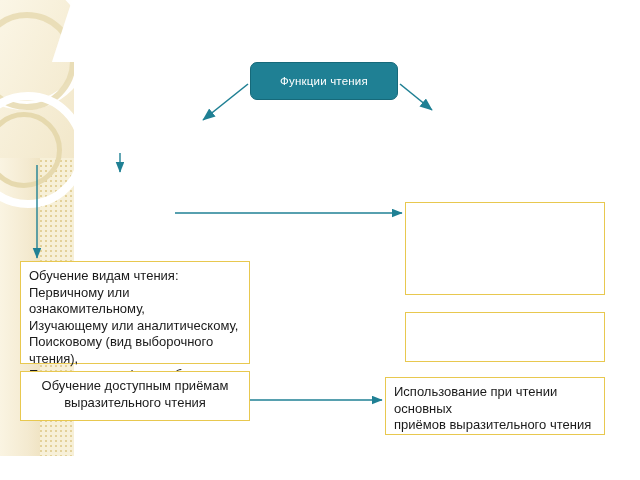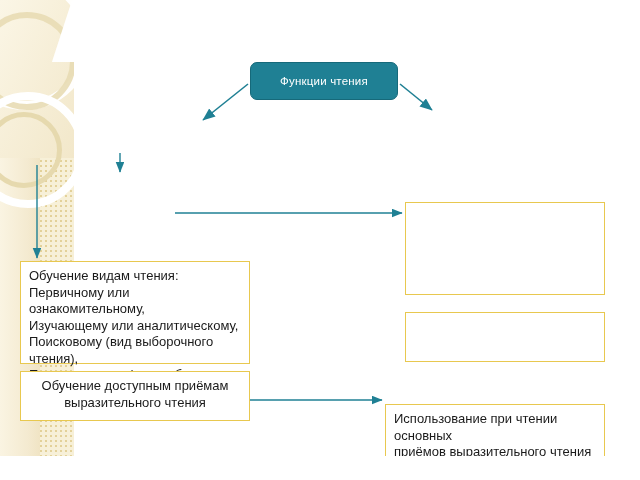--- a/index.html
+++ b/index.html
@@ -123,21 +123,21 @@
     letter-spacing: 0.2px;
   }
 
   
   #title-node { left: 250px; top: 62px; width: 148px; height: 38px; }
 
   #box-left-top   { left: 20px;  top: 261px; width: 230px; height: 103px; }
   #box-left-bot   { left: 20px;  top: 371px; width: 230px; height: 50px; text-align: center;  }
   #box-right-top  { left: 405px; top: 202px; width: 200px; height: 93px;  }
   #box-right-mid  { left: 405px; top: 312px; width: 200px; height: 50px;  }
-  #box-right-bot  { left: 385px; top: 377px; width: 220px; height: 58px; margin-top: 27px;  }
+  #box-right-bot  { left: 385px; top: 377px; width: 220px; height: 58px;  }
 
   svg.arrows {
     position: absolute;
     left: 0; top: 0;
     width: 640px; height: 480px;
     pointer-events: none;
   }
 </style>
 </head>
 <body>

